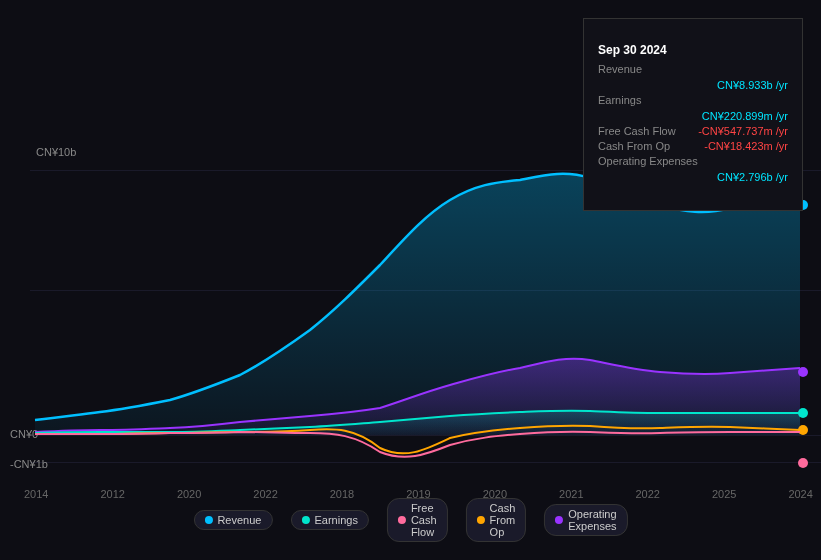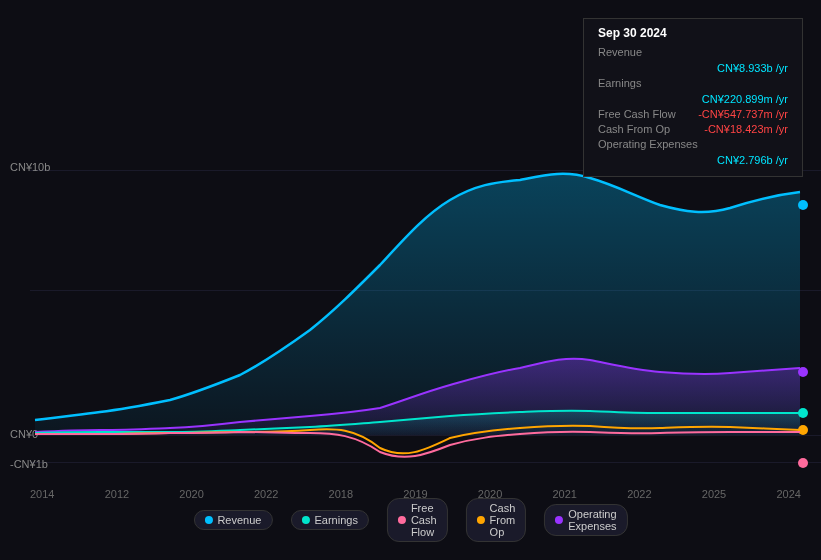--- a/index.html
+++ b/index.html
@@ -20,39 +20,39 @@
       background: #0d0d14;
     }
 
     .y-axis-label {
       position: absolute;
       left: 10px;
       color: #888;
       font-size: 11px;
     }
 
-    .y-axis-top { top: 161px; }
+    .y-axis-top { top: 146px; margin-left: 26px; }
     .y-axis-zero { top: 428px; }
     .y-axis-neg { top: 458px; }
 
     .grid-line {
       position: absolute;
       left: 30px;
       right: 0;
       height: 1px;
       background: #1a1a2a;
     }
 
     .tooltip-box {
       position: absolute;
       top: 18px;
       right: 18px;
       background: #111118;
       border: 1px solid #333;
-      padding: 7px 14px;
+      padding: 24px 14px;
       min-width: 220px;
       z-index: 10;
     }
 
     .tooltip-date {
       color: #fff;
       font-size: 12px;
       font-weight: bold;
       margin-bottom: 6px;
     }
@@ -69,25 +69,25 @@
     .tooltip-row .label { color: #888; }
     .tooltip-row .value { white-space: nowrap; }
 
     .cyan { color: #00e5ff; margin-top: 16px; }
     .green { color: #00e676; }
     .red { color: #ff4444; }
 
     .x-axis {
       position: absolute;
       bottom: 60px;
-      left: 30px;
+      left: 24px;
       right: 0;
       display: flex;
       justify-content: space-between;
-      padding-right: 20px;
+      padding-right: 8px;
       text-align: center;
     }
 
     .x-label {
       color: #666;
       font-size: 11px;
     }
 
     .legend {
       position: absolute;

